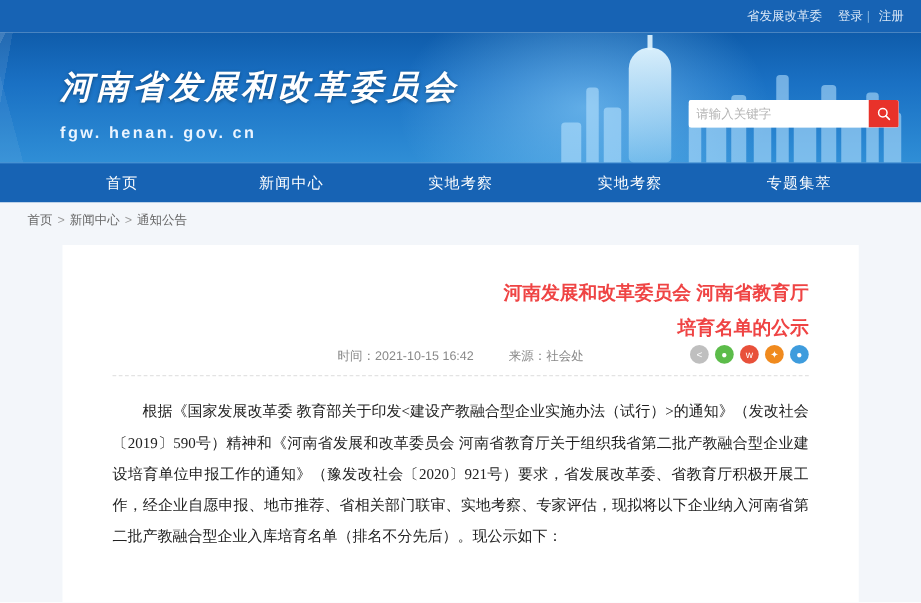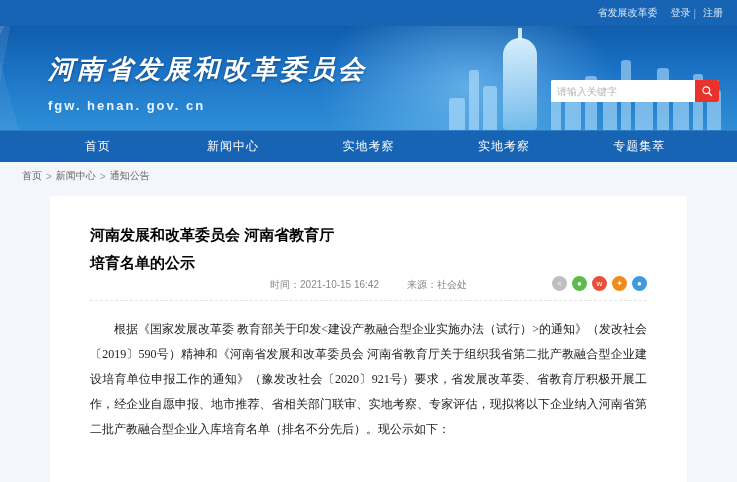--- a/index.html
+++ b/index.html
@@ -173,22 +173,22 @@
   .crumbs .arrow { margin: 0 4px; color: #999; }
 
   
   .card {
     margin: 6px 50px 0 50px;
     background: #fff;
     min-height: 320px;
     padding: 26px 40px 20px 40px;
   }
   .art-title {
-    text-align: left;
-    color: #000000;
+    text-align: right;
+    color: #ef4444;
     font-size: 15px;
     font-weight: bold;
     line-height: 26px;
     font-family: "Liberation Sans", sans-serif;
   }
   .art-title div { margin-bottom: 2px; }
 
   .meta-row {
     display: flex;
     align-items: center;

